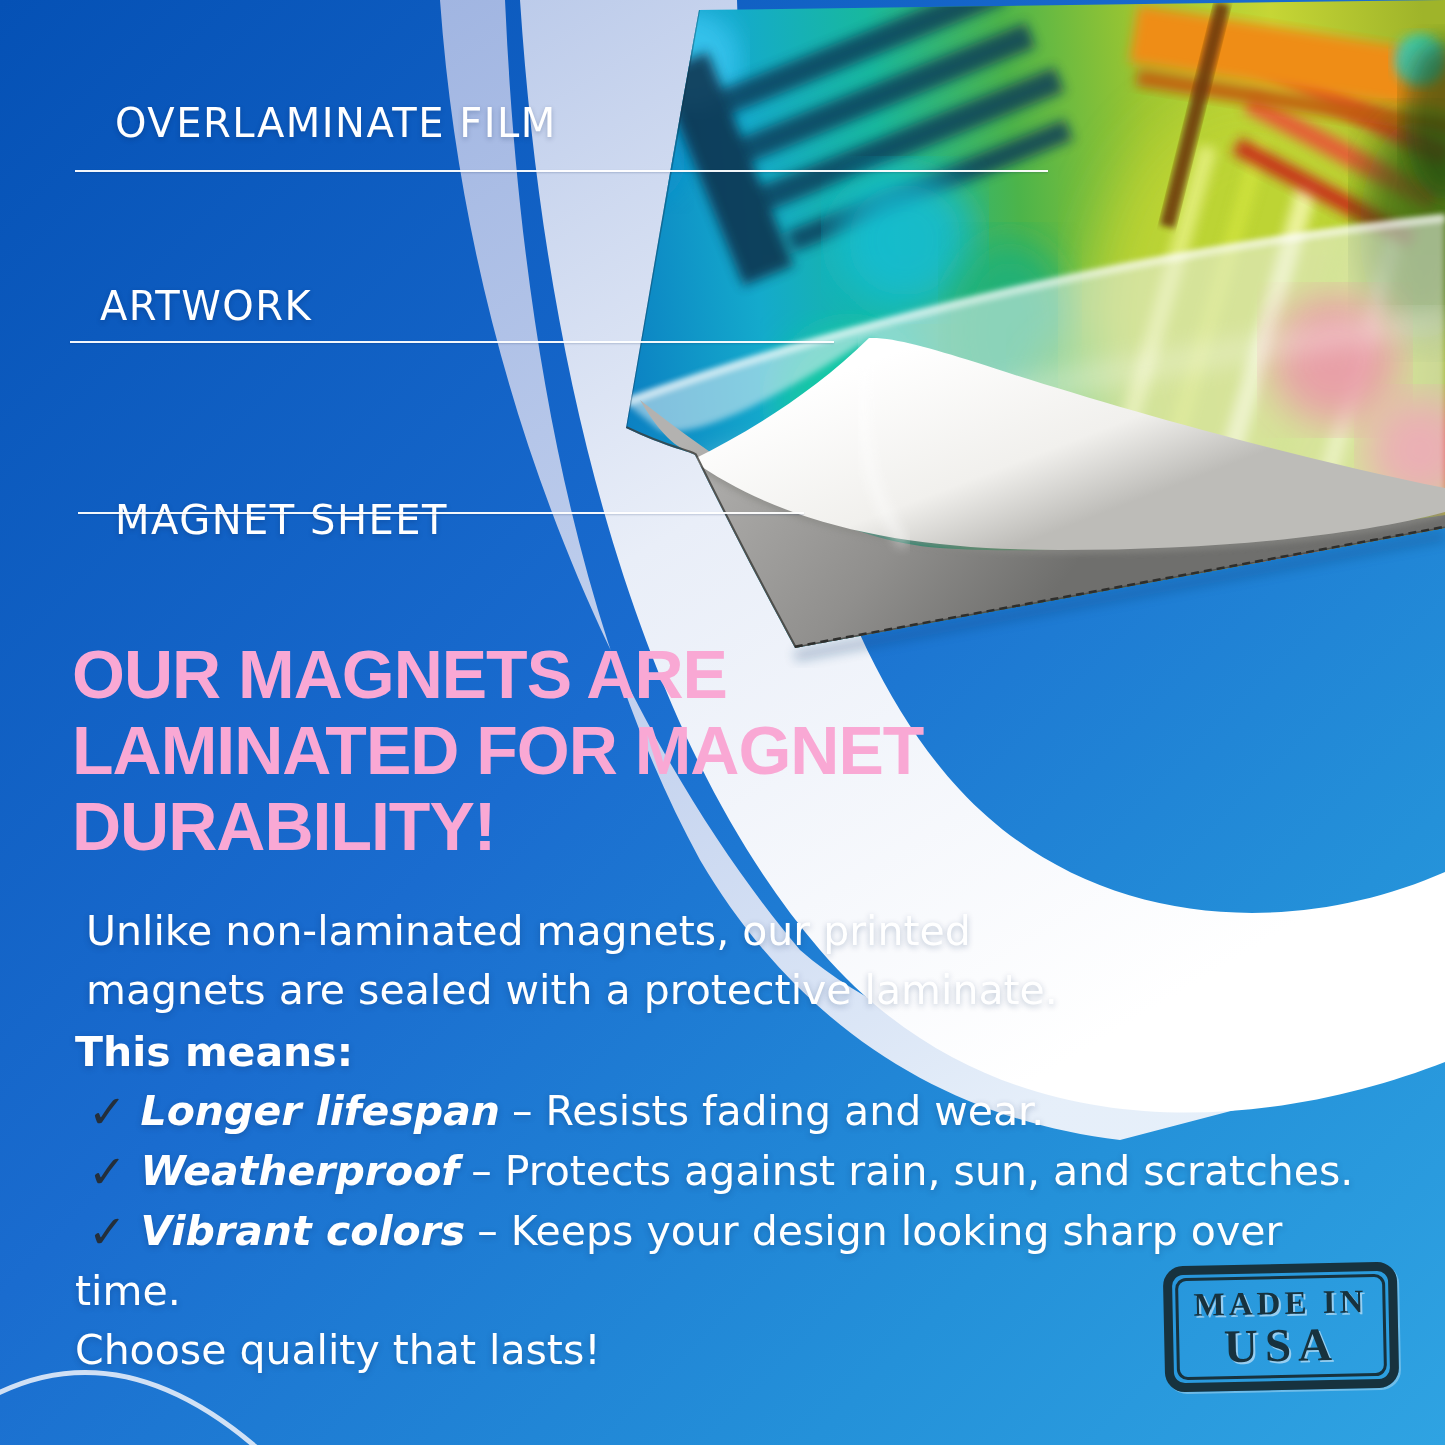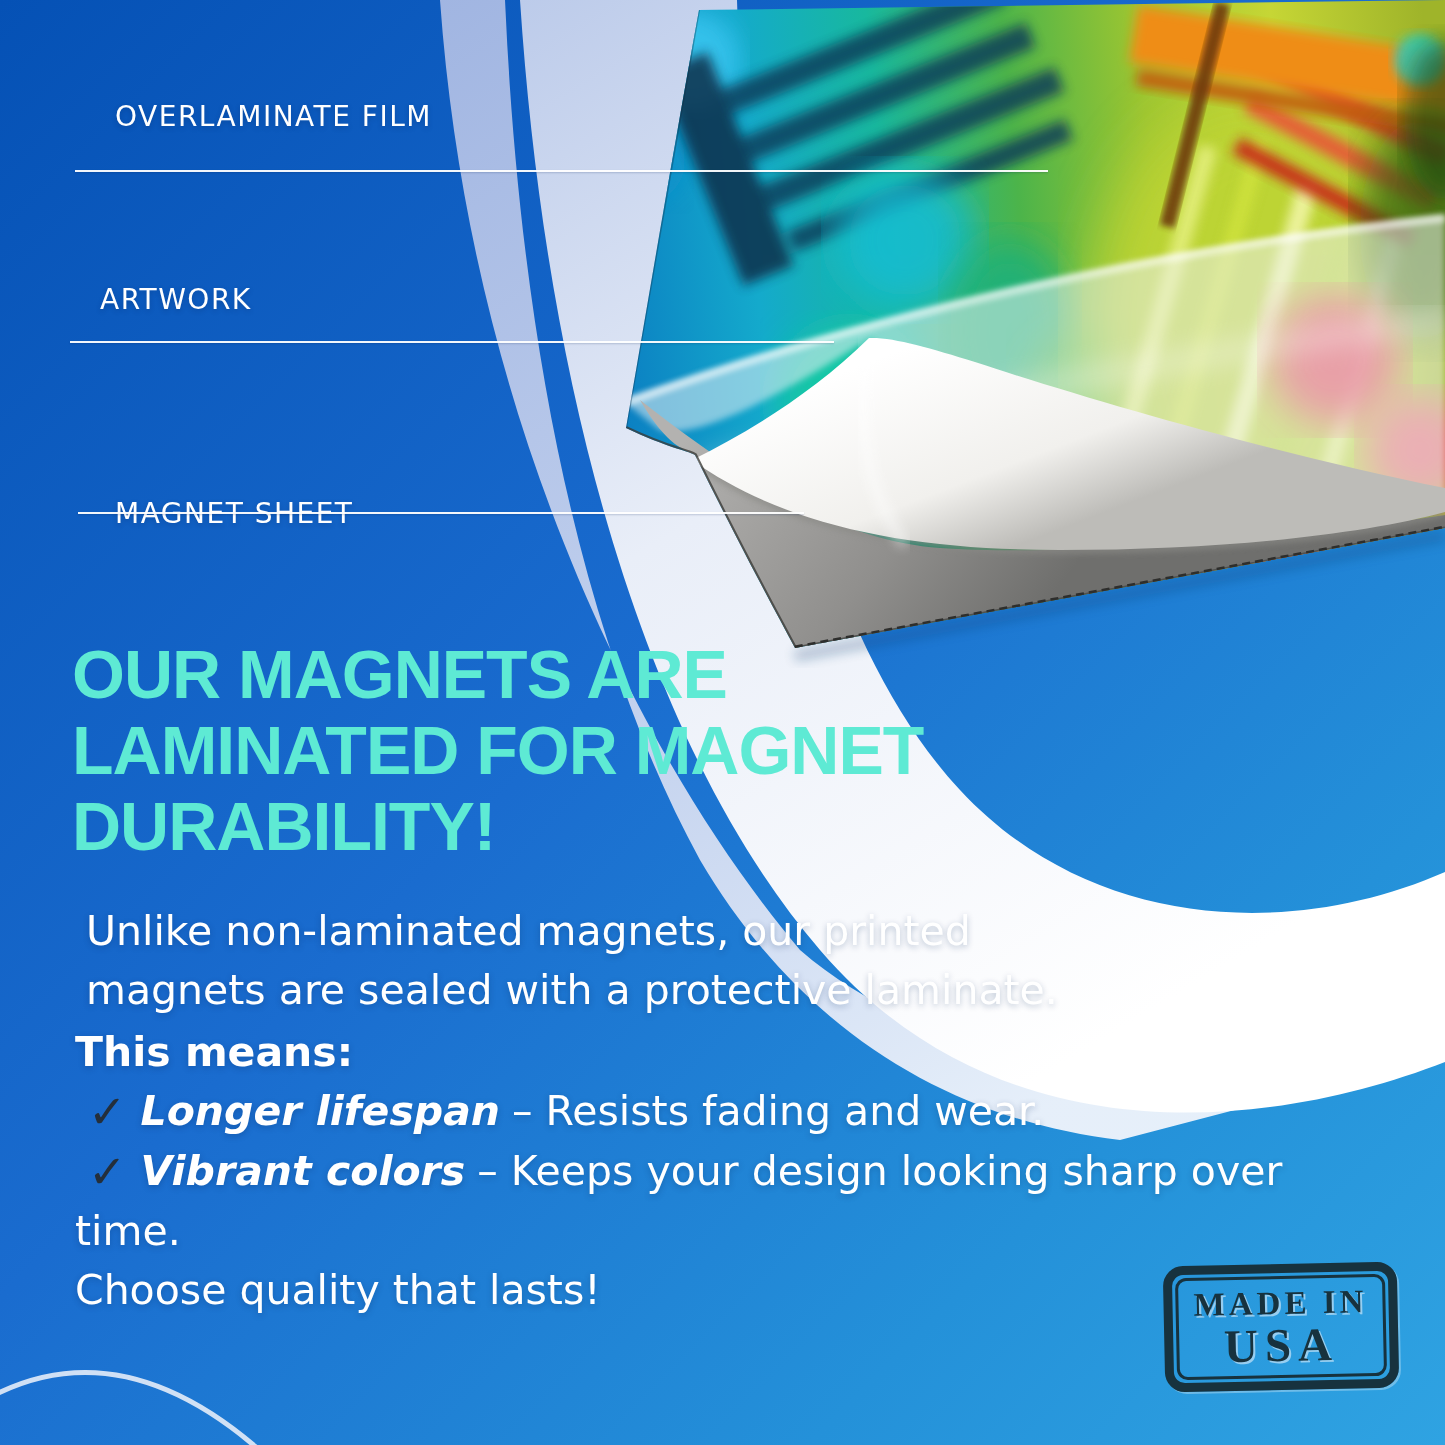--- a/index.html
+++ b/index.html
@@ -2,30 +2,30 @@
 <html><head>
 <meta charset="utf-8">
 <style>
   html,body{margin:0;padding:0;background:#0a4fb0;}
   .canvas{
     position:relative;width:1445px;height:1445px;overflow:hidden;
     font-family:"DejaVu Sans",sans-serif;
   }
   .bg-svg{position:absolute;left:0;top:0;width:1445px;height:1445px;}
   .layer-label{
-    position:absolute;color:#ffffff;font-size:28px;font-weight:500;
+    position:absolute;color:#ffffff;font-size:40px;font-weight:500;
     letter-spacing:1.5px;text-shadow:0 2px 5px rgba(0,30,80,.25);
   }
   .leader-line{
     position:absolute;height:2px;background:rgba(255,255,255,.95);
     box-shadow:0 1px 2px rgba(0,30,80,.2);
   }
   .headline{
     position:absolute;left:72px;top:636px;width:980px;
-    color:#5eead4;font-weight:800;font-size:68px;line-height:76px;
+    color:#f9a8d4;font-weight:800;font-size:68px;line-height:76px;
     letter-spacing:-1px;font-family:"Liberation Sans","DejaVu Sans",sans-serif;
   }
   .headline span{display:block;}
   .body-copy{
     position:absolute;left:75px;top:902px;width:1340px;
     color:#ffffff;font-size:41px;line-height:59px;font-weight:400;
     text-shadow:0 2px 6px rgba(0,40,90,.28);white-space:nowrap;
   }
   .body-copy .intro span{display:block;margin-left:11px;}
   .lead-in{font-weight:700;margin-top:3px;}
@@ -226,20 +226,23 @@
     <div class="intro">
       <span>Unlike non-laminated magnets, our printed</span>
       <span>magnets are sealed with a protective laminate.</span>
     </div>
     <div class="lead-in">This means:</div>
 
     <div class="bullet">
       <span class="check">✓</span><span class="lead">Longer lifespan</span><span class="rest">– Resists fading and wear.</span>
     </div>
     <div class="bullet">
+      <span class="check">✓</span><span class="lead">Weatherproof</span><span class="rest">– Protects against rain, sun, and scratches.</span>
+    </div>
+    <div class="bullet">
       <span class="check">✓</span><span class="lead">Vibrant colors</span><span class="rest">– Keeps your design looking sharp over</span>
     </div>
 
     <div>time.</div>
     <div>Choose quality that lasts!</div>
   </div>
 
   <div class="stamp">
     <div class="stamp-inner">
       <div class="stamp-line1">MADE IN</div>

